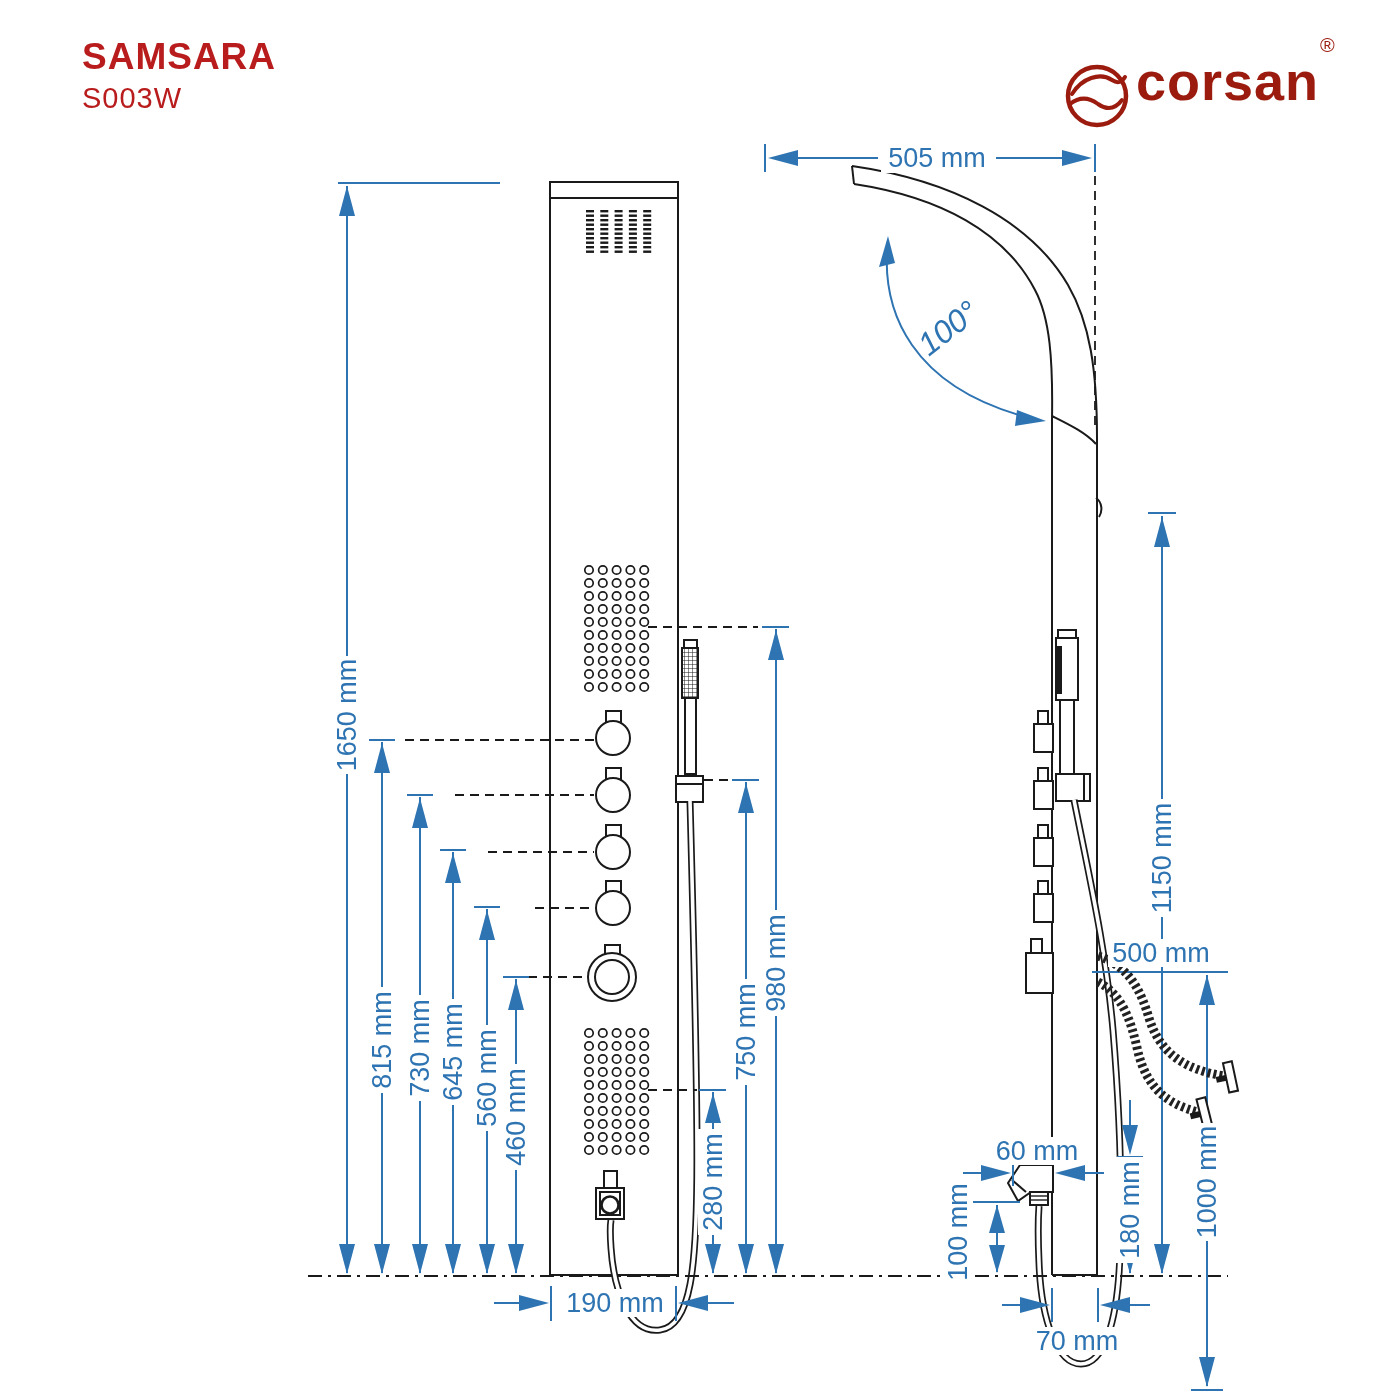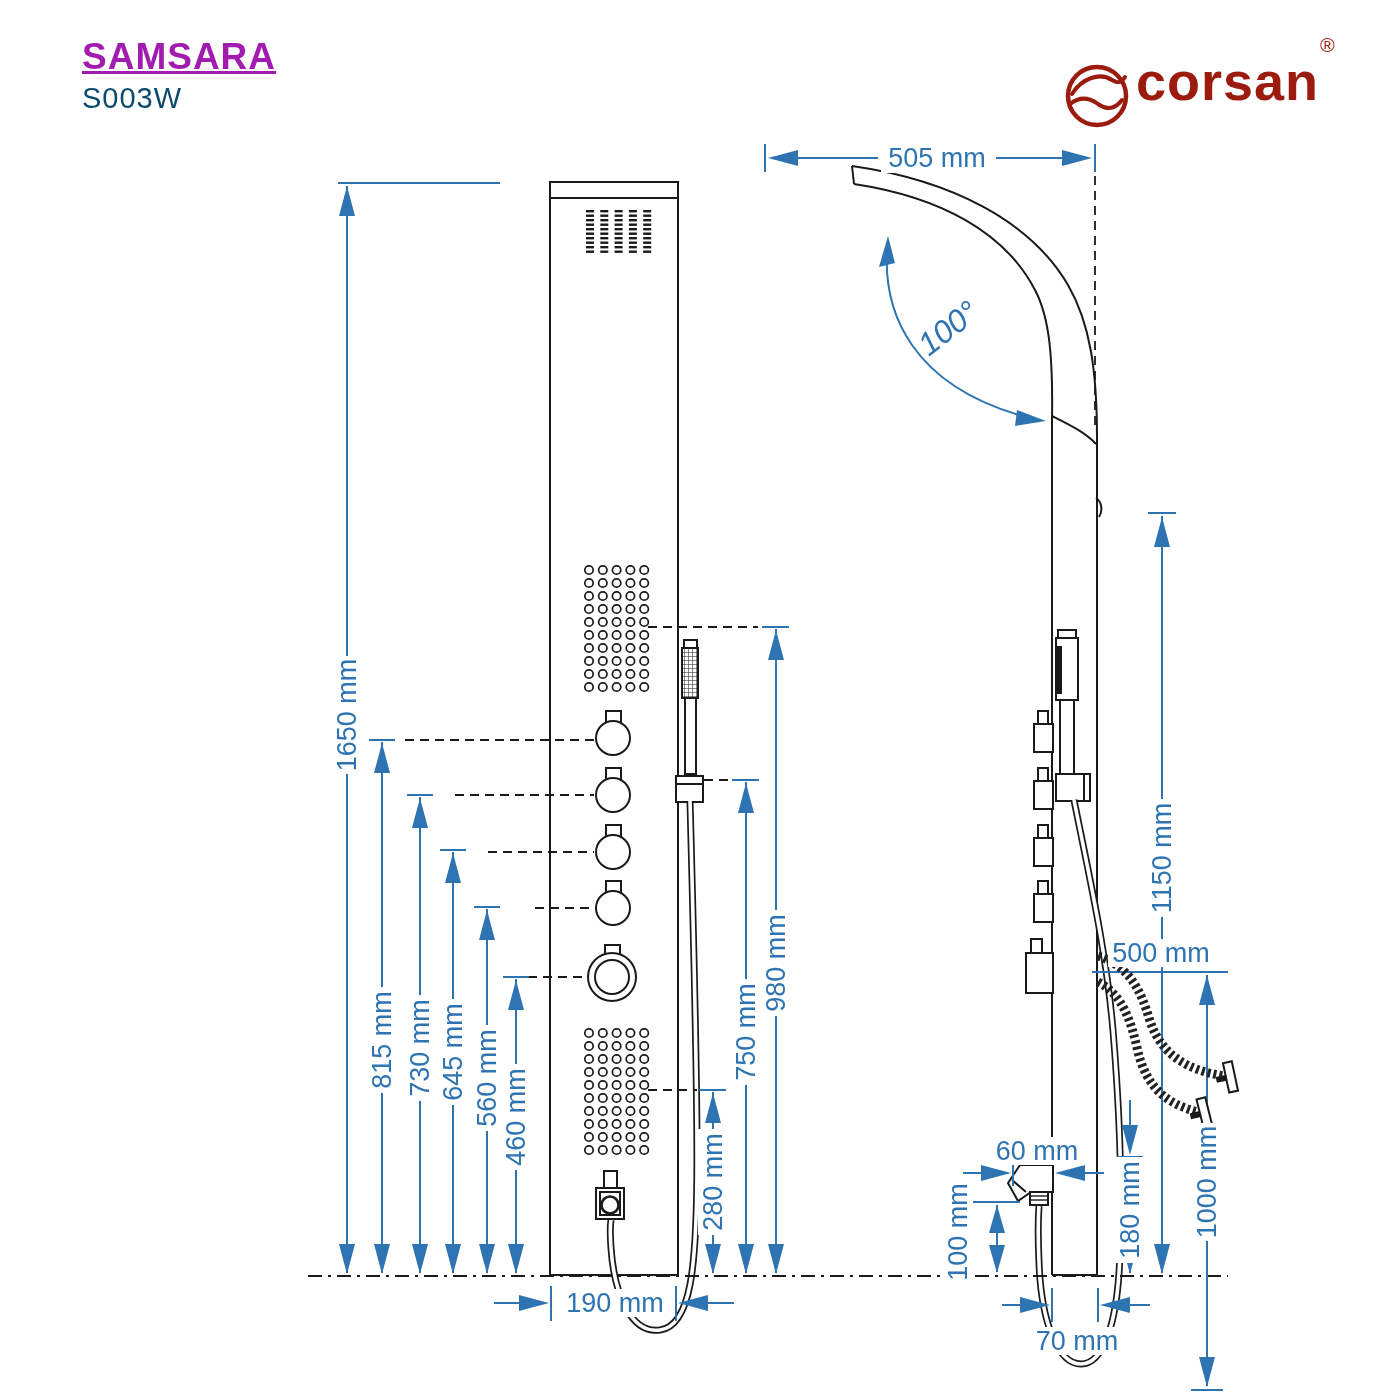--- a/index.html
+++ b/index.html
@@ -1,20 +1,20 @@
 <!DOCTYPE html>
 <html><head>
 <meta charset="utf-8">
 <style>
   html,body{margin:0;padding:0;background:#fff;}
   #canvas{position:relative;width:1400px;height:1400px;background:#ffffff;overflow:hidden;
           font-family:"Liberation Sans",sans-serif;}
   #titleblock{position:absolute;left:82px;top:38px;line-height:1.05;}
-  #product-name{font-size:37px;font-weight:bold;color:#a21caf;letter-spacing:1px;text-decoration:underline;}
-  #product-code{font-size:29px;color:#0c4a6e;letter-spacing:1px;margin-top:6px;}
+  #product-name{font-size:37px;font-weight:bold;color:#b91c1c;letter-spacing:1px;}
+  #product-code{font-size:29px;color:#b91c1c;letter-spacing:1px;margin-top:6px;}
   #brandblock{position:absolute;left:1058px;top:30px;width:300px;height:90px;}
   #brand-name{position:absolute;left:78px;top:20px;font-size:54px;font-weight:bold;color:#9c1b0f;letter-spacing:1px;}
   #brand-reg{position:absolute;left:262px;top:4px;font-size:20px;color:#9c1b0f;}
   svg text{font-family:"Liberation Sans",sans-serif;}
   .dt{font-size:27px;fill:#2e74b2;text-anchor:middle;dominant-baseline:central;}
   .dta{font-size:32px;fill:#2e74b2;text-anchor:middle;dominant-baseline:central;font-style:italic;}
   .blu{stroke:#2e74b2;stroke-width:2;fill:none;}
   .bluf{fill:#2e74b2;stroke:none;}
   .blk{stroke:#1a1a1a;stroke-width:2;fill:none;}
   .blkf{fill:#ffffff;stroke:#1a1a1a;stroke-width:2;}

